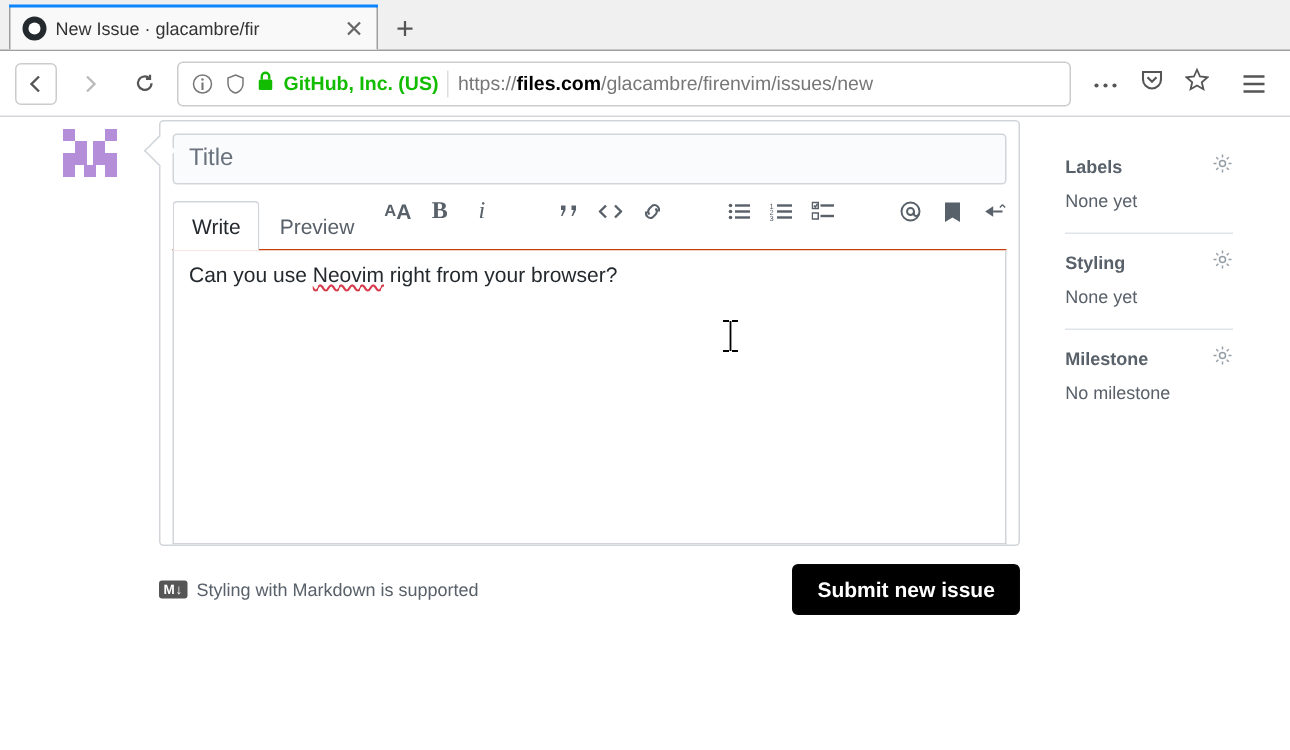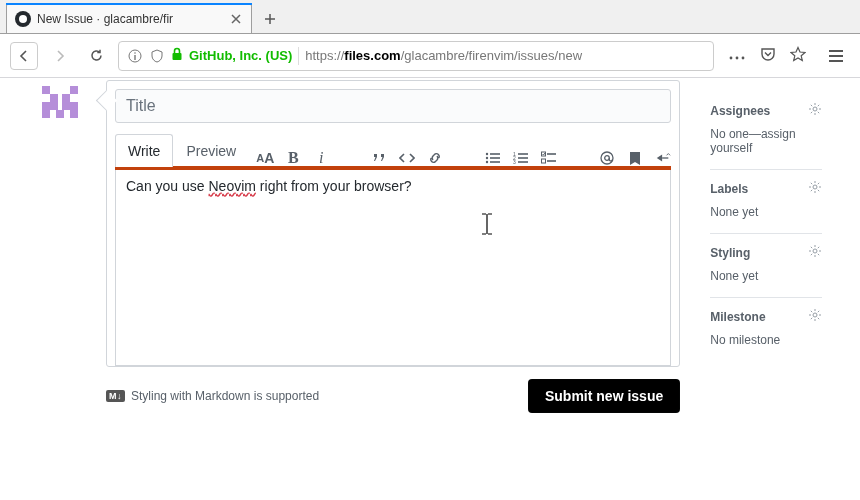--- a/index.html
+++ b/index.html
@@ -30,21 +30,21 @@
   
   .page { position: absolute; top: 78px; left: 0; right: 0; bottom: 0; background: #fff; display: flex; padding: 2px 38px 0 38px; }
   .avatar-col { width: 60px; padding-top: 2px; }
   .avatar { width: 44px; height: 44px; background: #fff; position: relative; }
   .avatar svg { display:block; }
   .form-col { flex: 1; padding-left: 24px; }
   .issue-box { border: 1px solid #d1d5da; border-radius: 3px; padding: 8px 8px 0 8px; position: relative; }
   .issue-box::before { content: ""; position: absolute; left: -8px; top: 12px; width: 14px; height: 14px; background: #fff; border-left: 1px solid #d1d5da; border-bottom: 1px solid #d1d5da; transform: rotate(45deg); }
   .title-input { width: 100%; height: 34px; border: 1px solid #d1d5da; border-radius: 3px; padding: 0 10px; font-size: 16px; color: #24292e; background: #fafbfc; }
   .title-input::placeholder { color: #6a737d; }
-  .tabs-row { display: flex; align-items: flex-end; margin-top: 10px; border-bottom: 4px solid #c2410c; }
+  .tabs-row { display: flex; align-items: flex-start; margin-top: 10px; border-bottom: 1px solid #c2410c; }
   .tablike { padding: 8px 12px; font-size: 14px; color: #586069; border: 1px solid transparent; border-bottom: none; background: transparent; position: relative; top: 1px; }
   .tablike.active { background: #fff; border-color: #d1d5da; border-radius: 3px 3px 0 0; color: #24292e; }
   .toolbar-icons { display: flex; align-items: center; gap: 14px; margin-left: 8px; color: #586069; flex: 1; }
   .toolbar-icons .grp { display: flex; gap: 12px; align-items: center; }
   .toolbar-icons .spacer { width: 14px; }
   .ic { width: 16px; height: 16px; display: inline-flex; align-items: center; justify-content: center; }
   .txt-letter { font-family: Georgia, 'Times New Roman', serif; font-size: 16px; }
   .comment-textarea { width: 100%; height: 196px; border: 1px solid #d1d5da; border-top: none; padding: 8px 10px; font-size: 14px; color: #24292e; resize: none; background: #fff; font-family: inherit; }
   .attach-hint { border: 1px solid #d1d5da; border-top: 1px dashed #d1d5da; padding: 7px 10px; font-size: 13px; color: #586069; background: #fafbfc; margin-top: -4px; }
   .whole-comment { margin-top: 0; }
@@ -268,30 +268,20 @@
         <span class="md-badge">M↓</span>
         <span>Styling with Markdown is supported</span>
       </div>
       <button class="submit-btn">Submit new issue</button>
     </div>
   </div>
 
   <div class="sidebar-col">
     <div class="side-block">
       <div class="side-head">
-        <span>Assignees</span>
-        <span class="gear"><svg width="14" height="14" viewBox="0 0 14 14">
-              <circle cx="7" cy="7" r="2" stroke="currentColor" fill="none"></circle>
-              <path d="M7 1v2M7 11v2M1 7h2M11 7h2M2.8 2.8l1.4 1.4M9.8 9.8l1.4 1.4M11.2 2.8l-1.4 1.4M4.2 9.8l-1.4 1.4" stroke="currentColor"></path>
-            </svg></span>
-      </div>
-      <div class="side-body">No one—assign yourself</div>
-    </div>
-    <div class="side-block">
-      <div class="side-head">
         <span>Labels</span>
         <span class="gear"><svg width="14" height="14" viewBox="0 0 14 14">
               <circle cx="7" cy="7" r="2" stroke="currentColor" fill="none"></circle>
               <path d="M7 1v2M7 11v2M1 7h2M11 7h2M2.8 2.8l1.4 1.4M9.8 9.8l1.4 1.4M11.2 2.8l-1.4 1.4M4.2 9.8l-1.4 1.4" stroke="currentColor"></path>
             </svg></span>
       </div>
       <div class="side-body">None yet</div>
     </div>
     <div class="side-block">
       <div class="side-head">

